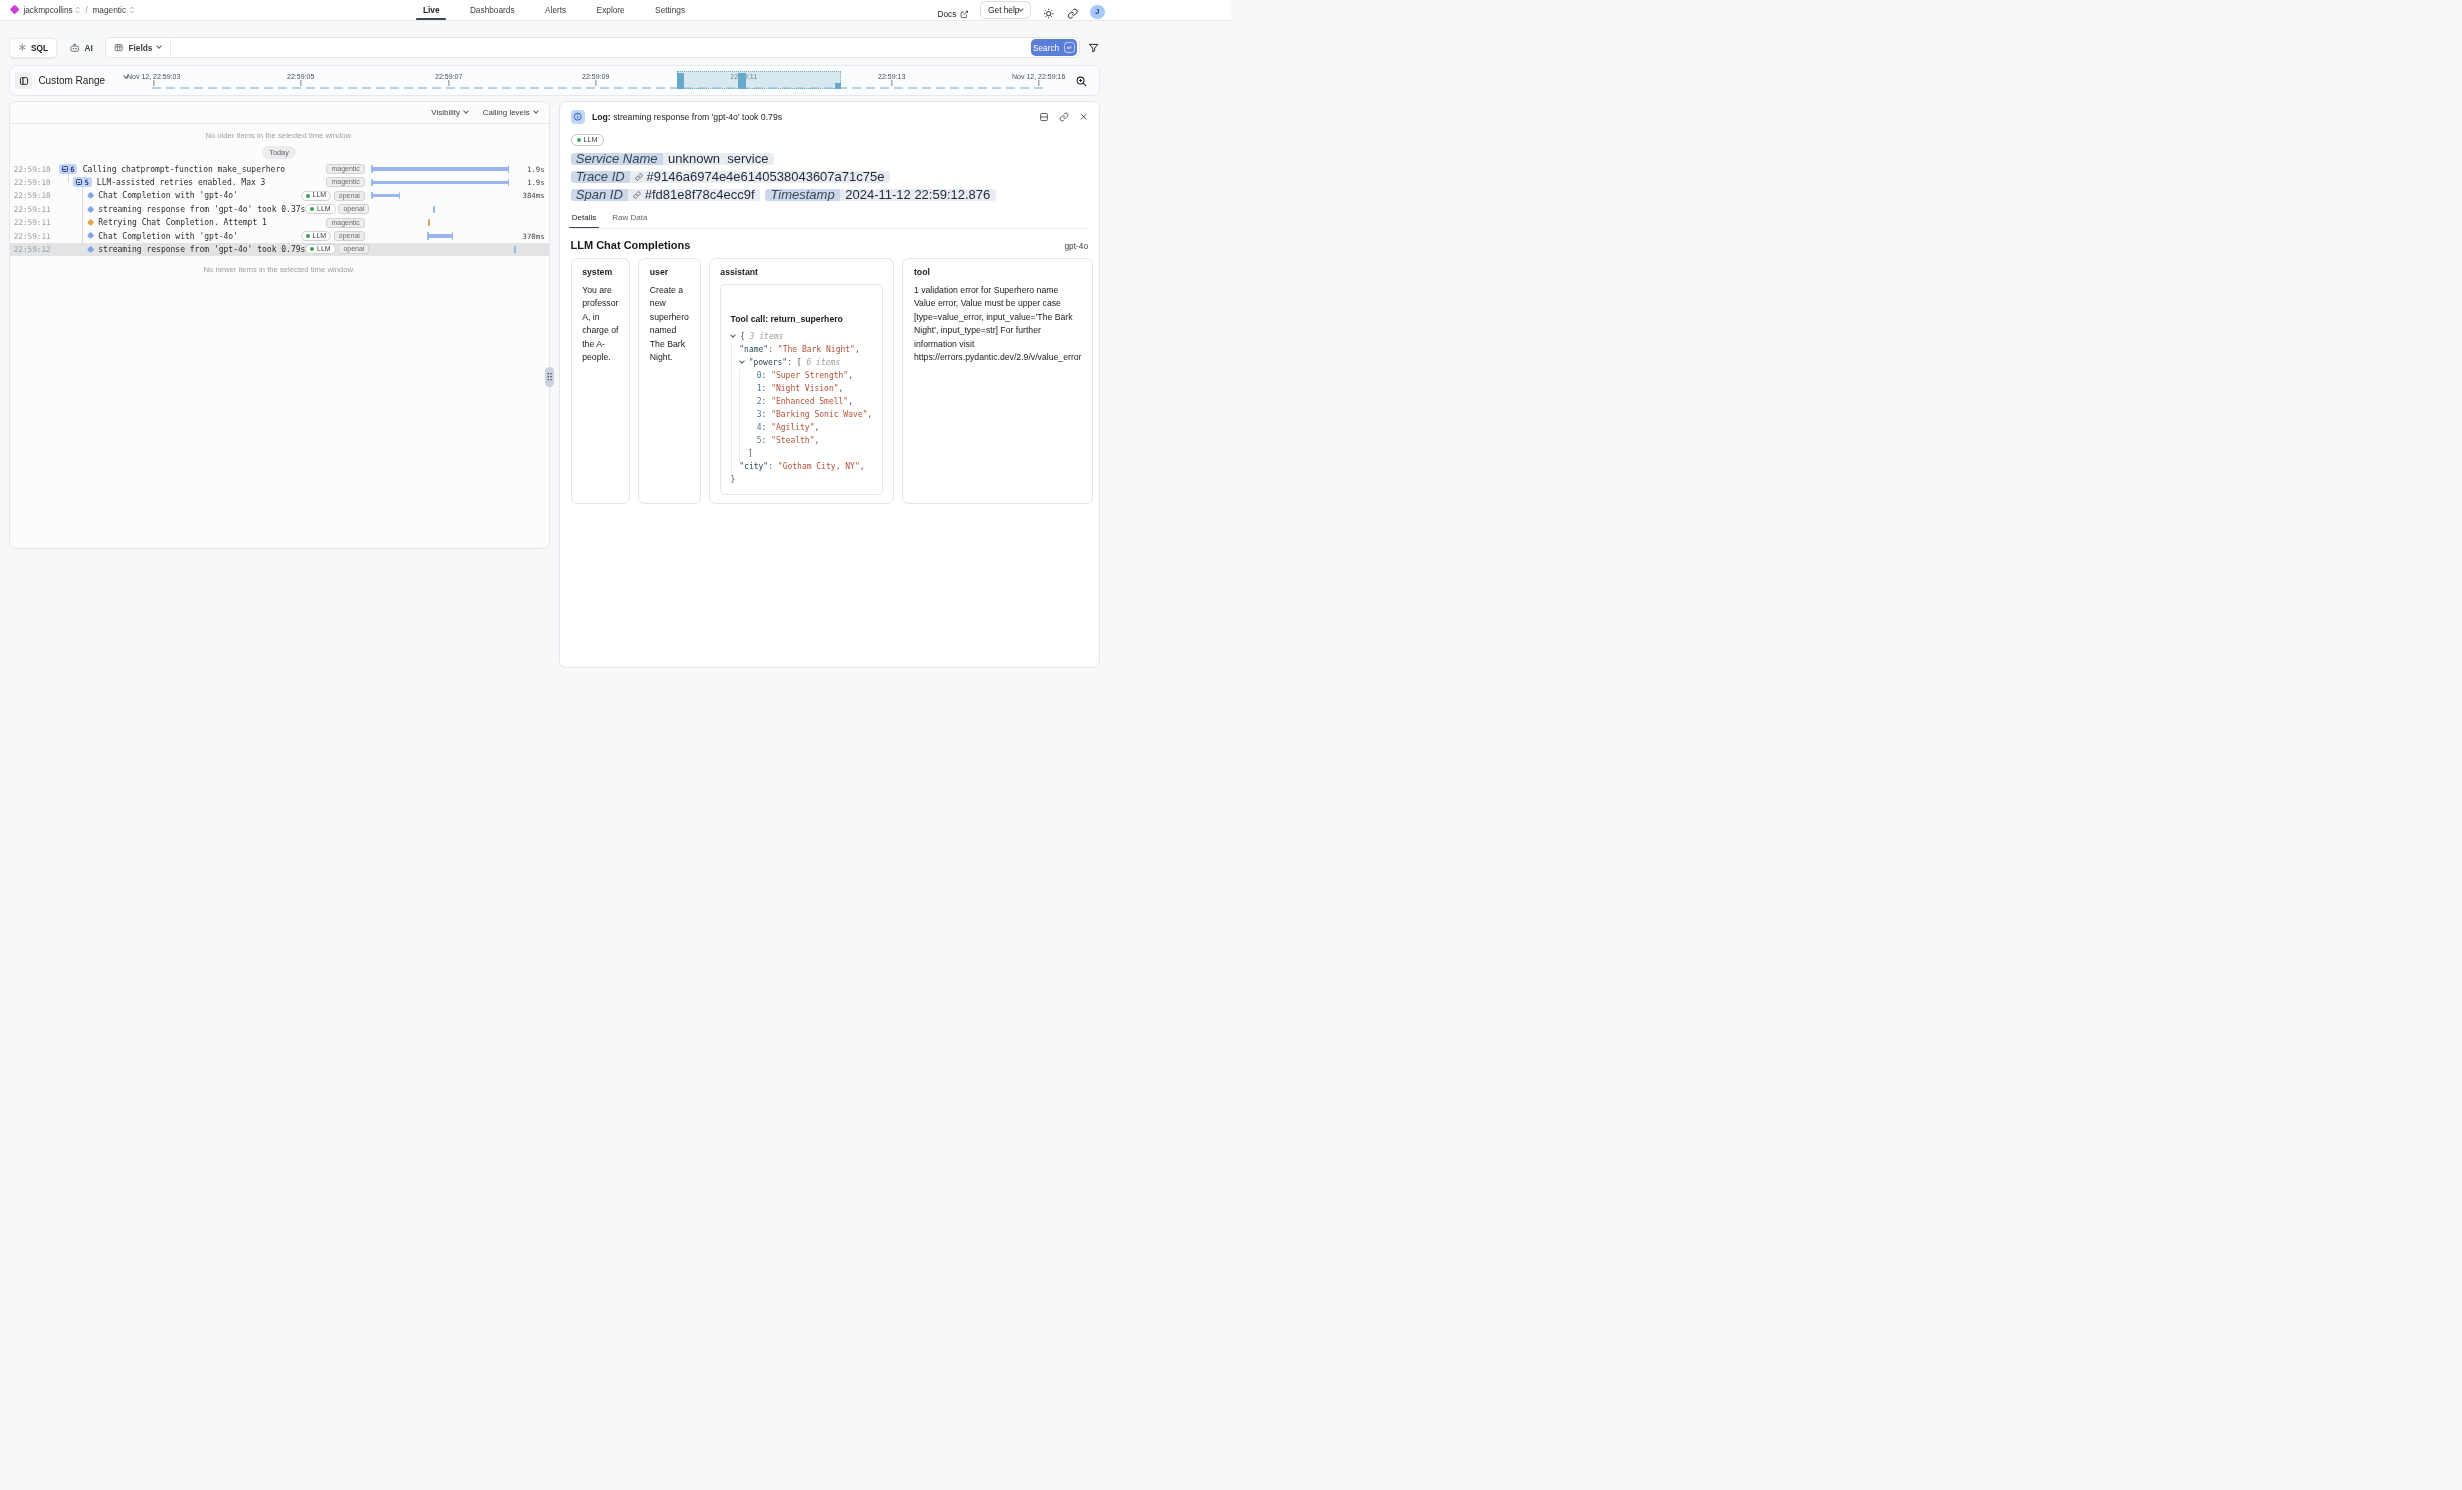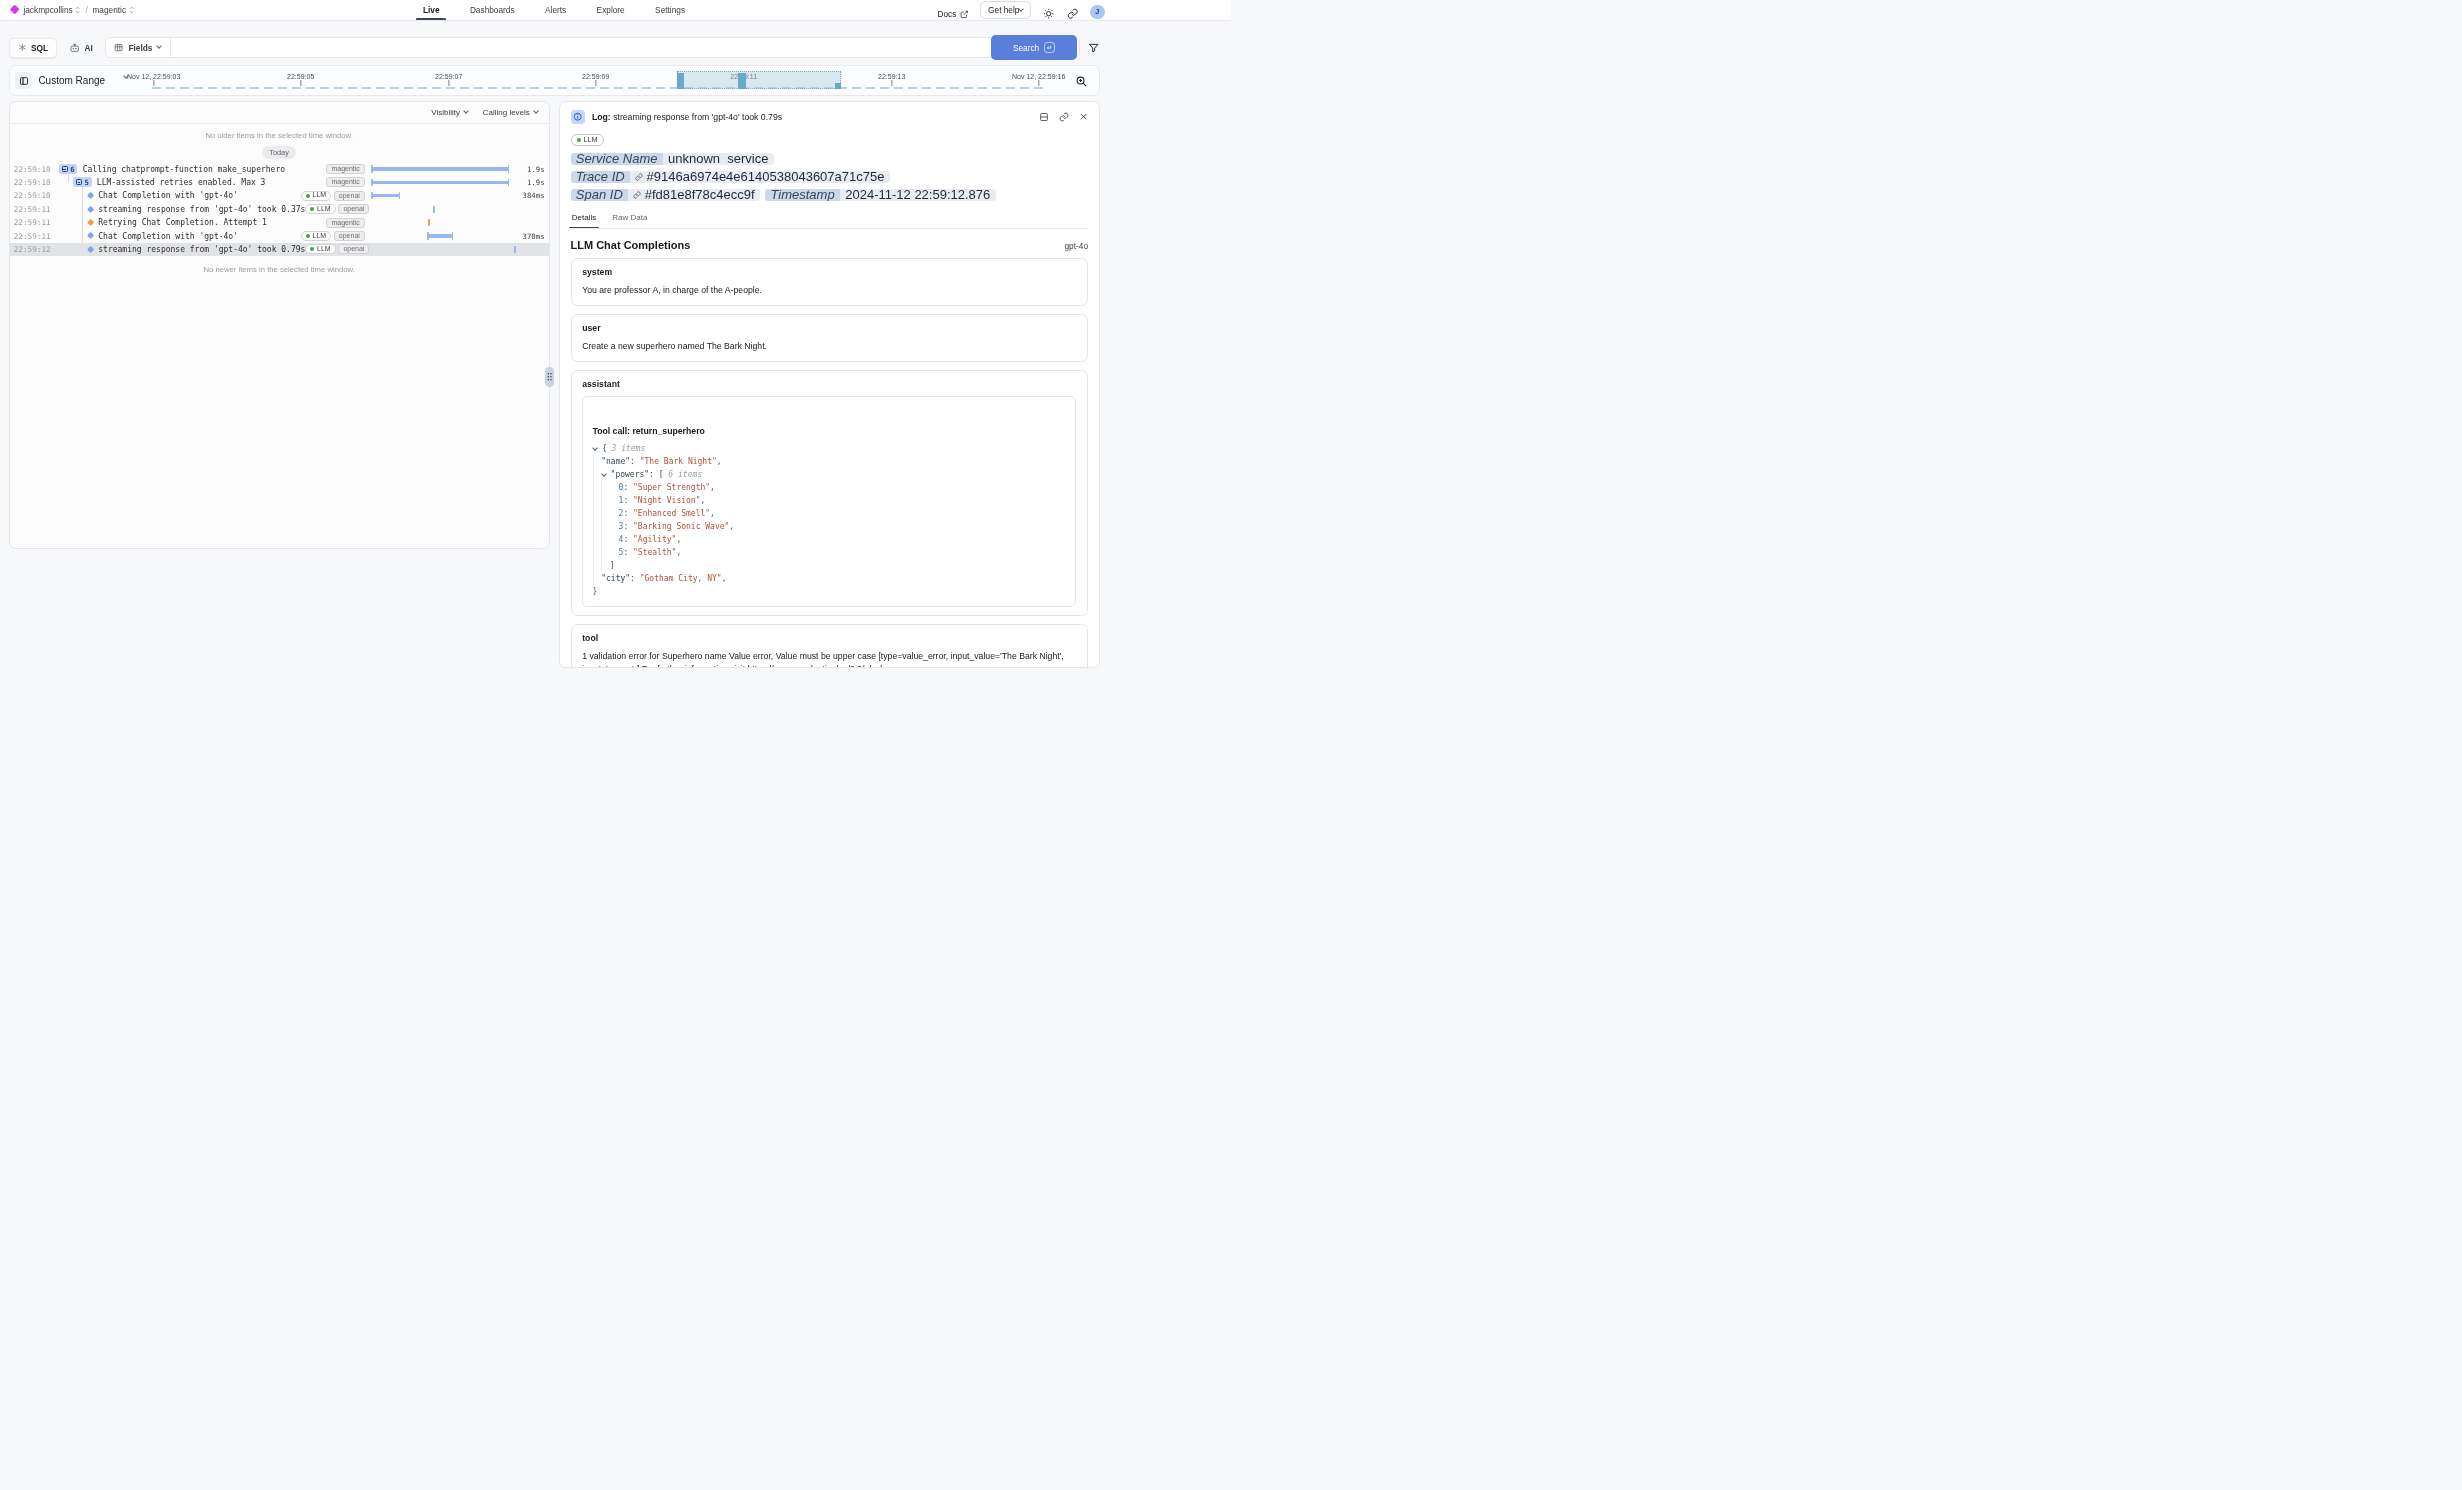--- a/index.html
+++ b/index.html
@@ -27,21 +27,21 @@
   .content { position:absolute; left:8.7px; top:21px; width:1091px; }
 
   
   .toolbar { margin-top:16px; display:flex; align-items:center; gap:6.7px; height:21.4px; }
   .sql-btn { display:flex; align-items:center; gap:4.7px; background:#fff; border:0.7px solid #e9ebee; box-shadow:0 0.7px 1.3px rgba(0,0,0,.08); border-radius:4.7px; height:20px; padding:0 8px; font-size:8.3px; font-weight:bold; color:#202124; }
   .ai-btn { display:flex; align-items:center; gap:4px; font-size:8.3px; font-weight:bold; color:#3c4043; padding:0 5.3px; }
   .search-card { flex:1; display:flex; align-items:center; background:#fff; border:0.7px solid #e3e5e8; border-radius:5.3px; height:21.4px; }
   .fields-btn { display:flex; align-items:center; gap:4.7px; font-size:8.3px; font-weight:bold; color:#3c4043; padding:0 8.7px; height:100%; border-right:0.7px solid #e8eaed; }
   .chev-down { width:4px; height:4px; border-left:1px solid #5f6368; border-bottom:1px solid #5f6368; transform:rotate(-45deg); position:relative; top:-1.3px; }
   .query-input { flex:1; height:100%; border:0; outline:0; background:transparent; font-size:8.3px; padding:0 8px; color:#202124; }
-  .search-btn { display:flex; align-items:center; gap:4.7px; background:#5b7edb; color:#fff; border:0; border-radius:4.7px; height:25px; padding:0 22px; margin-right:2px; font-size:8.3px; }
+  .search-btn { display:flex; align-items:center; gap:4.7px; background:#5b7edb; color:#fff; border:0; border-radius:4.7px; height:17px; padding:0 2px; margin-right:2px; font-size:8.3px; }
   .enter-badge { width:11.4px; height:10.7px; border:0.7px solid rgba(255,255,255,.6); border-radius:3.3px; font-size:6.7px; display:grid; place-items:center; }
   .filter-btn { margin-left:1.3px; color:#202124; }
 
   
   .timeline { margin-top:6.7px; height:31px; background:#fbfcfd; border:0.7px solid #e6e8ec; border-radius:6.7px; position:relative; }
   .tl-left { position:absolute; left:5.3px; top:0; height:100%; display:flex; align-items:center; gap:6px; }
   .collapse-panel-btn { width:17.4px; height:17.4px; background:#eef0f2; border-radius:4px; display:grid; place-items:center; color:#202124; }
   .range-btn { display:flex; align-items:flex-start; gap:19px; font-size:10px; color:#202124; }
   .tl-track { position:absolute; left:99px; top:0; right:23.4px; height:100%; }
   .tl-dashes { position:absolute; left:43px; width:895px; top:21px; height:2.3px; background:repeating-linear-gradient(90deg,#b7d4e3 0 8.7px,transparent 8.7px 14px); }
@@ -98,21 +98,21 @@
   .meta-pill { display:inline-flex; height:12.7px; border-radius:3.3px; overflow:hidden; font-size:13px; }
   .mp-label { background:#ccd8e8; color:#33475b; font-style:italic; padding:0 5.3px; display:flex; align-items:center; }
   .mp-value { background:#e9edf2; color:#1f2937; padding:0 5.3px; display:flex; align-items:center; gap:3.3px; }
   .dp-tabs { display:flex; gap:13.4px; margin-top:8px; border-bottom:0.7px solid #e8eaed; font-size:8px; color:#5f6368; }
   .dp-tab { padding:4px 1.3px 5.3px; position:relative; }
   .dp-tab.active { color:#202124; }
   .dp-tab.active::after { content:''; position:absolute; left:-1.3px; right:-1.3px; bottom:-0.7px; height:1.7px; background:#3e4757; border-radius:1.3px; }
   .section-head { display:flex; align-items:baseline; justify-content:space-between; margin-top:10px; }
   .section-title { font-size:11px; font-weight:bold; color:#17191b; }
   .model-label { font-size:8.3px; color:#3c4043; }
-  .messages { margin-top:7.3px; display:flex; flex-direction:column; gap:8px; }
+  .messages { margin-top:7.3px; display:flex; flex-direction:row; gap:8px; }
   .msg-card { border:0.7px solid #e3e5e9; border-radius:6.7px; padding:8px 10.7px; background:#fff; }
   .msg-role { font-weight:bold; font-size:8.7px; color:#1b1d1f; }
   .msg-text { margin-top:6.7px; font-size:8.7px; color:#202124; line-height:1.55; }
   .tool-card { margin-top:6.7px; border:0.7px solid #e3e5e9; border-radius:5.3px; padding:8px 9.3px; }
   .tc-title { font-weight:bold; font-size:8.7px; color:#17191b;margin-top:21px; }
   .json-tree { margin-top:6px; font-family:"DejaVu Sans Mono",monospace; font-size:8px; line-height:13px; color:#44555f; }
   .jline { display:flex; align-items:center; white-space:pre; }
   .ind { display:inline-block; width:8.7px; align-self:stretch; border-left:0.7px solid #e9ecef; }
   .jchev { width:4px; height:4px; flex:none; border-left:1px solid #44606e; border-bottom:1px solid #44606e; transform:rotate(-45deg); margin:0 4.7px 0 0.7px; position:relative; top:-0.7px; }
   .pad13 { display:inline-block; width:8.7px; }

